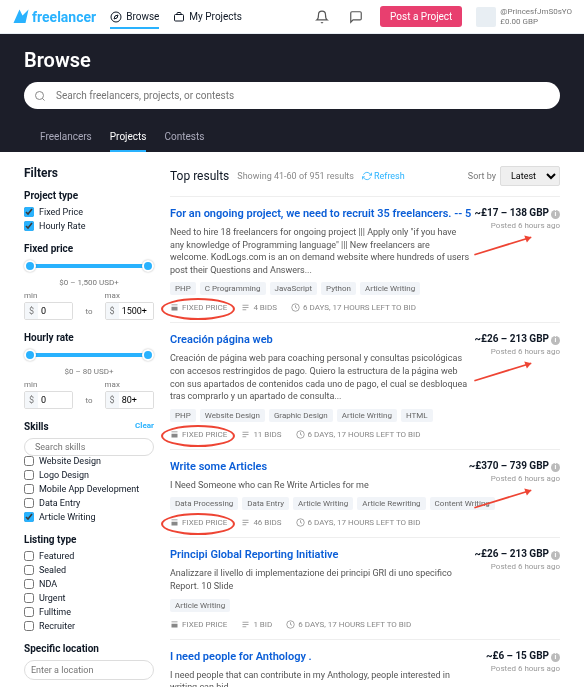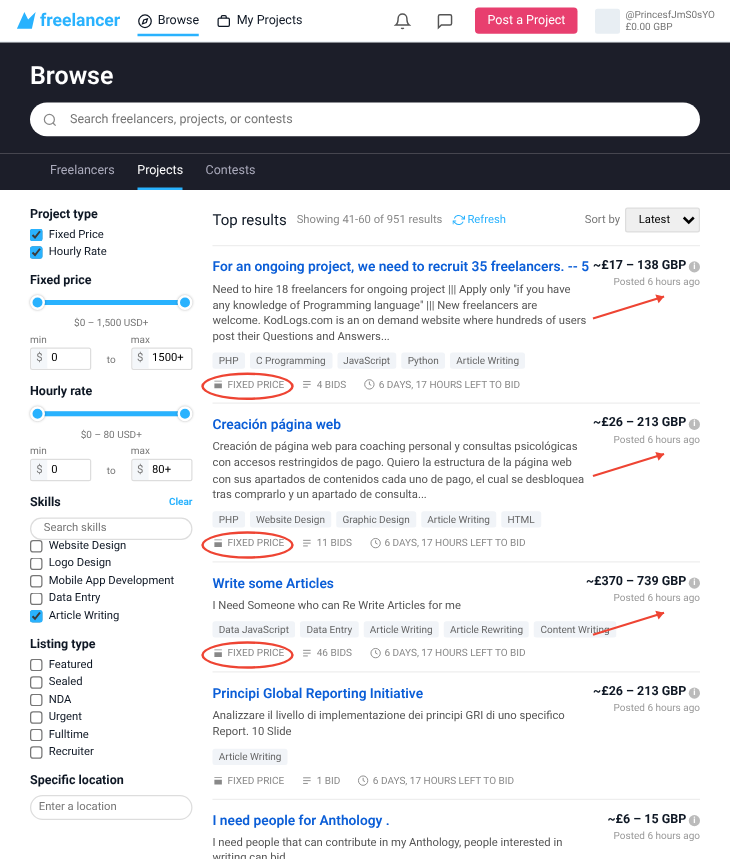--- a/index.html
+++ b/index.html
@@ -122,20 +122,21 @@
 </div>
 
 <div class="tabs">
   <div class="tab">Freelancers</div>
   <div class="tab active">Projects</div>
   <div class="tab">Contests</div>
 </div>
 
 <div class="main">
   <div class="filters">
+    <h2>Filters</h2>
 
     <div class="fgroup">
       <h3>Project type</h3>
       <label class="chk">
           <input type="checkbox" checked="" style="">
           <span>Fixed Price</span>
         </label>
       <label class="chk">
           <input type="checkbox" checked="" style="">
           <span>Hourly Rate</span>
@@ -346,21 +347,21 @@
               <path d="M5 25 L70 5" stroke="#e43" stroke-width="2" fill="none"></path>
               <path d="M70 5 L62 3 L65 11 Z" fill="#e43"></path>
             </svg></div>
   </div>
   <div class="card">
     <h3>Write some Articles</h3>
     <div class="price">~£370 – 739 GBP<span class="info-icon">i</span></div>
     <div class="posted">Posted 6 hours ago</div>
     <div class="desc">I Need Someone who can Re Write Articles for me</div>
     <div class="tags">
-            <span class="tag">Data JavaScript</span>
+            <span class="tag">Data Processing</span>
             <span class="tag">Data Entry</span>
             <span class="tag">Article Writing</span>
             <span class="tag">Article Rewriting</span>
             <span class="tag">Content Writing</span>
           </div>
     <div class="meta">
       <span class="circled"><svg width="9" height="9" viewBox="0 0 24 24" fill="#888">
                 <path d="M20 6H4V4h16zM20 10H4v10h16z"></path>
               </svg>FIXED PRICE</span>
       <span><svg width="9" height="9" viewBox="0 0 24 24" fill="none" stroke="#888" stroke-width="2">

